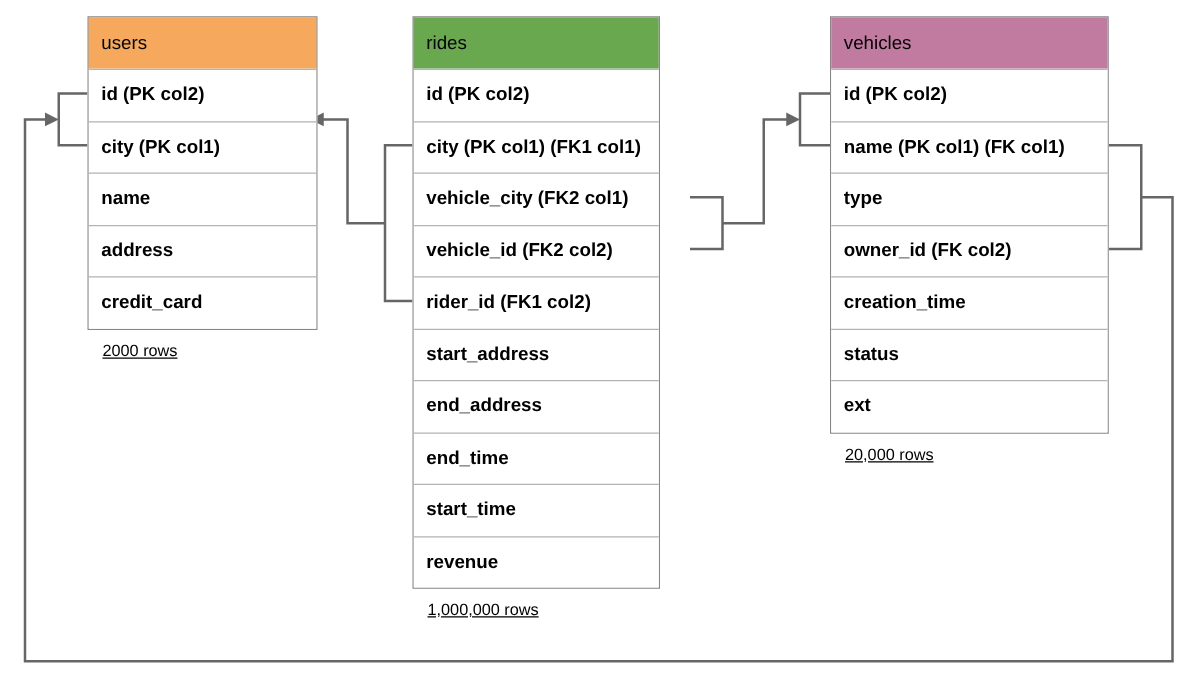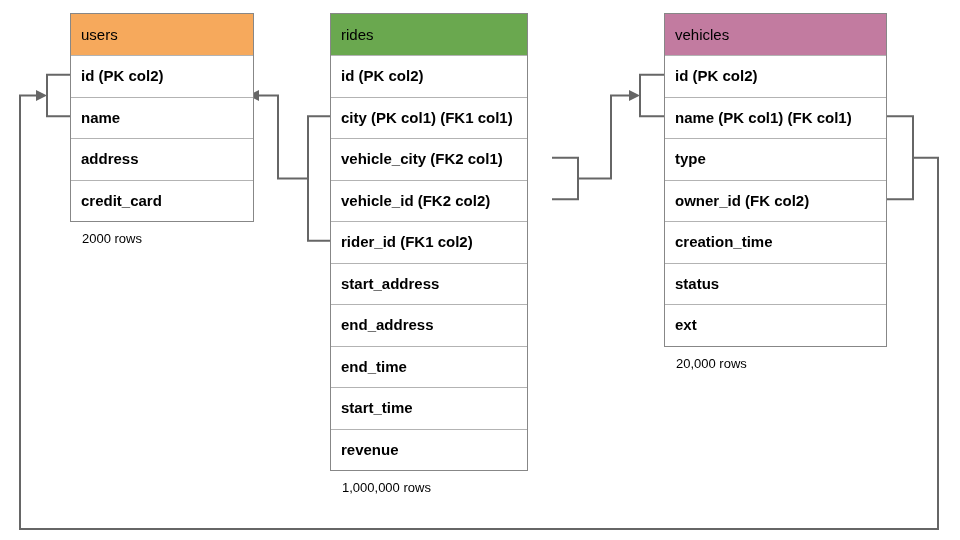--- a/index.html
+++ b/index.html
@@ -7,21 +7,21 @@
   .canvas { position:relative; width:960px; height:540px; background:#fff; overflow:hidden; }
   svg.connectors { position:absolute; left:0; top:0; pointer-events:none; }
   svg.connectors path { fill:none; stroke:var(--connector-color, #666); stroke-width:2; }
   svg.connectors polygon { fill:var(--connector-color, #666); stroke:none; }
   .tblwrap { position:absolute; }
   .tbl { border:1px solid #878787; background:#fff; width:100%; box-sizing:border-box; }
   .thead { height:41px; line-height:41px; padding-left:10px; font-size:15px; box-sizing:border-box;
            white-space:nowrap; overflow:hidden; }
   .cell { height:41.5px; line-height:40.5px; border-top:1px solid #b3b3b3; padding-left:10px;
           font-size:15px; box-sizing:border-box; white-space:nowrap; overflow:hidden; background:#fff;font-weight:bold; }
-  .rowcount { margin-top:9px; padding-left:12px; font-size:13px; white-space:nowrap; }
+  .rowcount { margin-top:9px; padding-left:12px; font-size:13px; white-space:nowrap;text-decoration:underline; }
 </style>
 </head>
 <body>
 
 <div class="canvas">
 
   <svg class="connectors" width="960" height="540" viewBox="0 0 960 540">
 
     <g>
       <path d="M220 74.75 H247 V116.25 H220 M257 95.5 H278 V178.5 H308 M330 116.25 H308 V240.75 H330"></path>
@@ -36,20 +36,21 @@
     <g>
       <path d="M887 116.25 H913 V199.25 H887 M913 157.75 H938 V529 H20 V95.5 H37 M70 74.75 H47 V116.25 H70"></path>
       <polygon points="47,95.5 36,90 36,101"></polygon>
     </g>
   </svg>
 
   <div class="tblwrap" style="left:70px; top:13px; width:184px;">
     <div class="tbl">
       <div class="thead" style="background-color: rgb(246, 169, 92);">users</div>
       <div class="cell">id (PK col2)</div>
+      <div class="cell">city (PK col1)</div>
       <div class="cell">name</div>
       <div class="cell">address</div>
       <div class="cell">credit_card</div>
     </div>
     <div class="rowcount">2000 rows</div>
   </div>
 
   <div class="tblwrap" style="left:330px; top:13px; width:198px;">
     <div class="tbl">
       <div class="thead" style="background-color: rgb(106, 168, 79);">rides</div>

